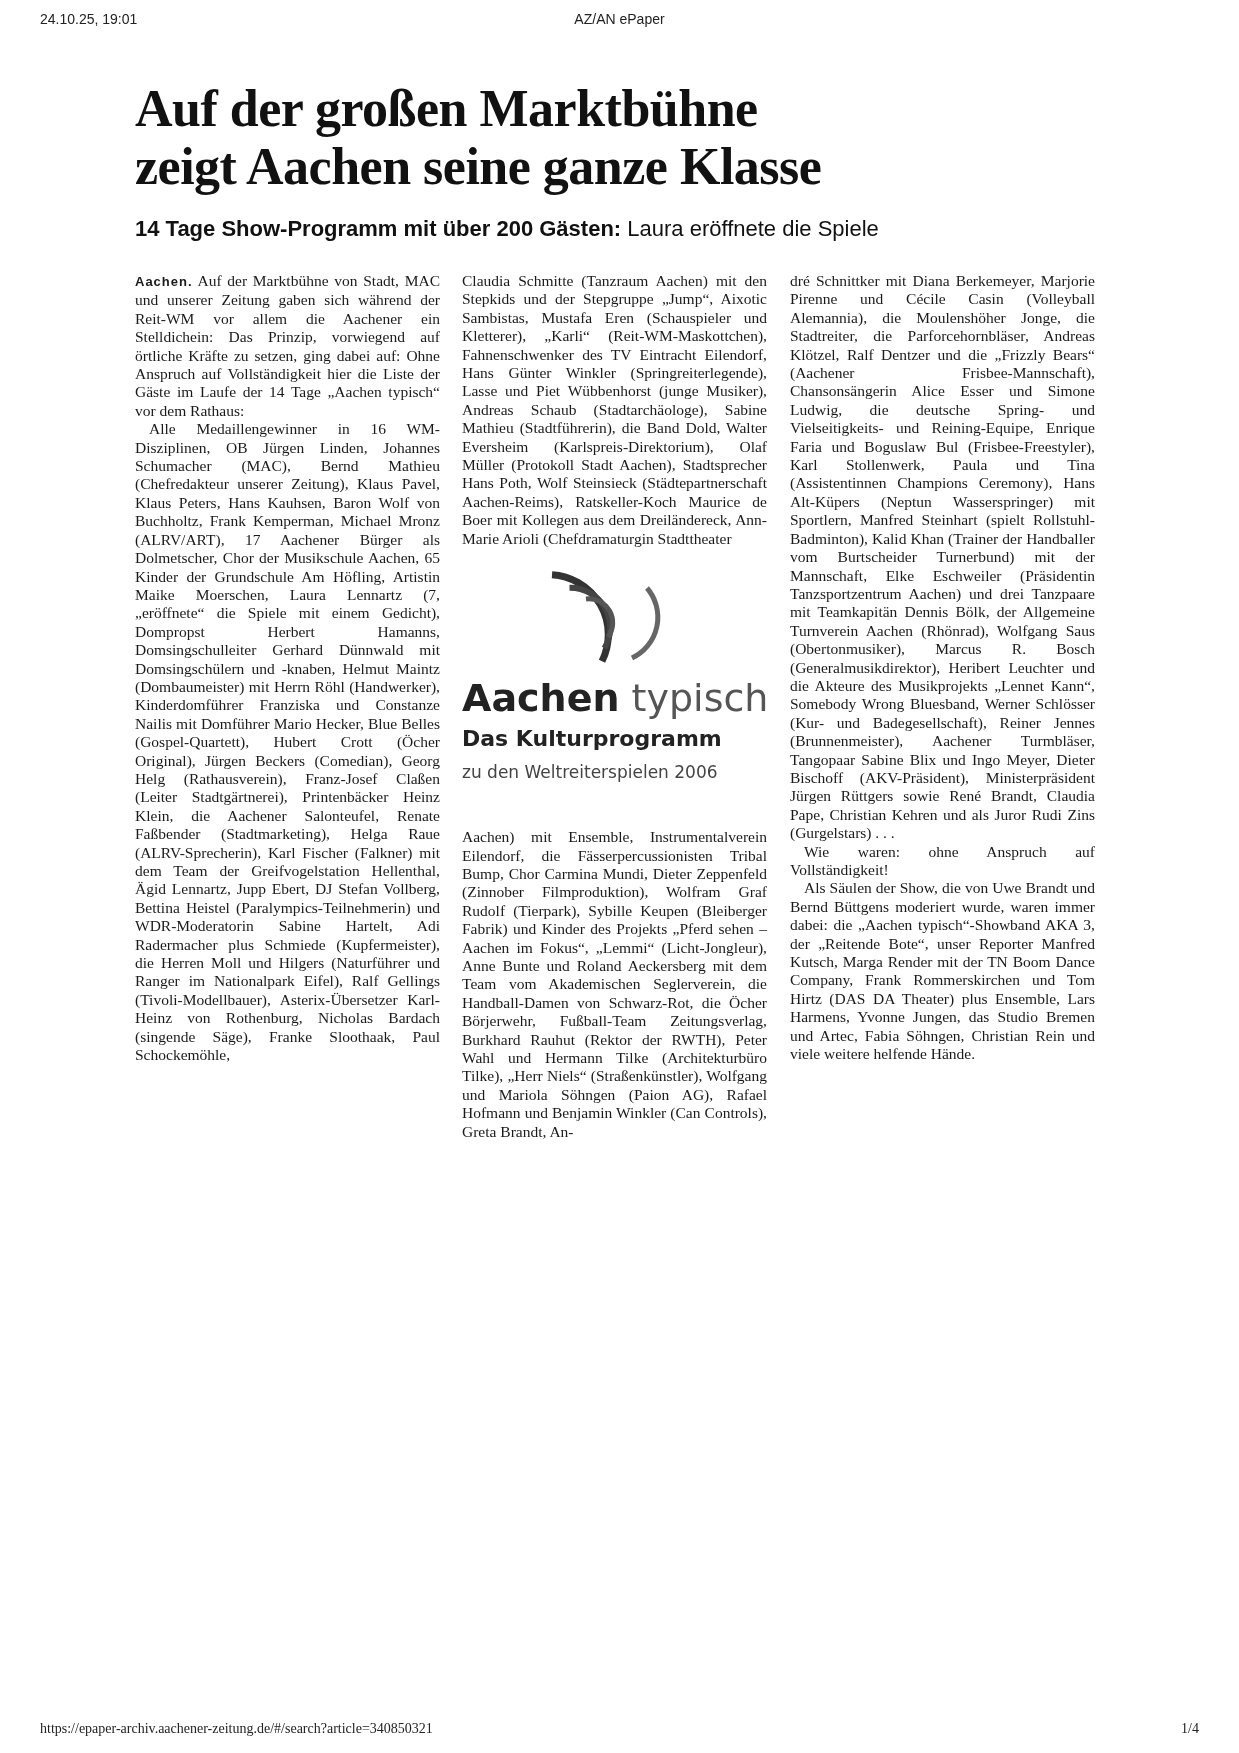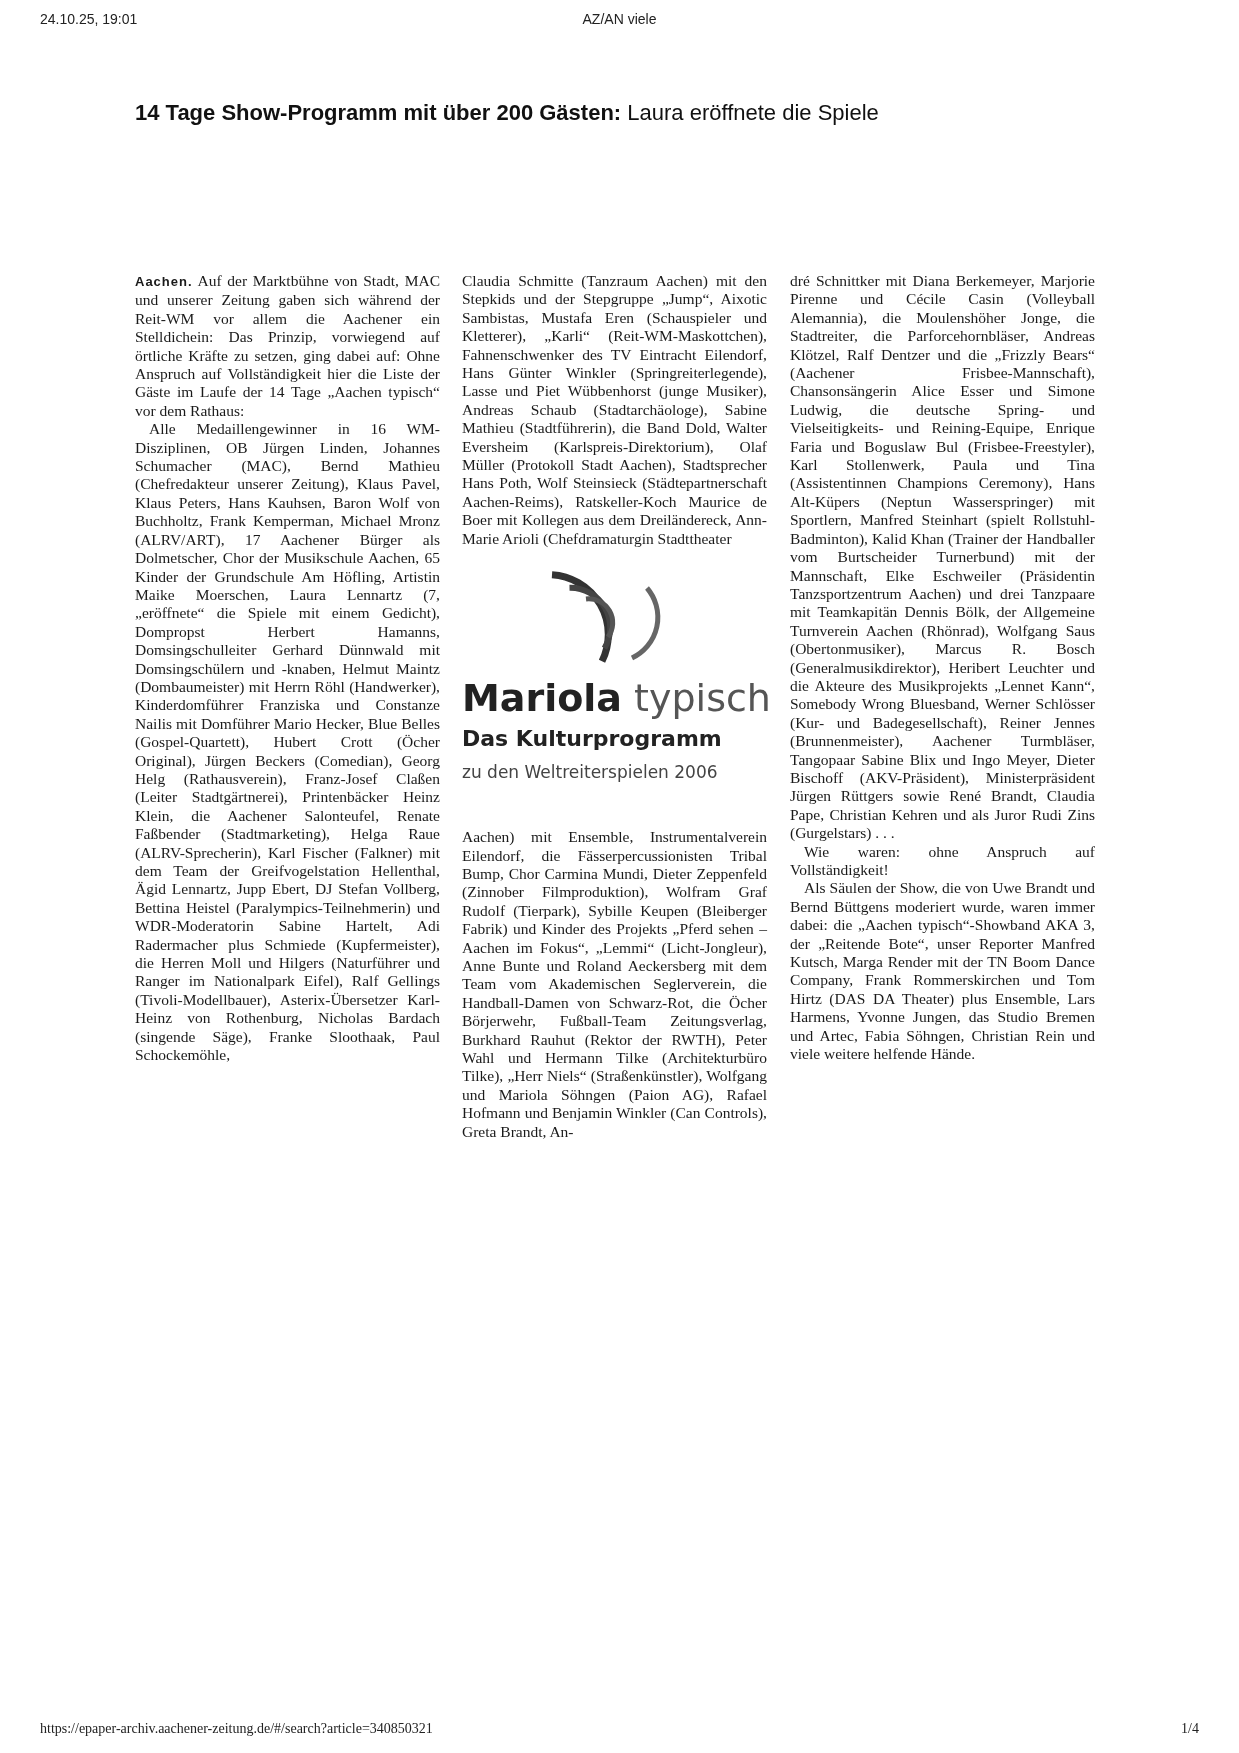--- a/index.html
+++ b/index.html
@@ -38,42 +38,46 @@
   .logo-sub { position:absolute; left:0; top:172px; font-family:"DejaVu Sans", sans-serif; font-weight:bold;
     font-size:22px; color:#222; }
   .logo-sub2 { position:absolute; left:0; top:205px; font-family:"DejaVu Sans", sans-serif;
     font-size:17px; color:#444; }
 </style>
 </head>
 <body>
 
 <div class="browser-header">
   <span class="date">24.10.25, 19:01</span>
-  <span class="ptitle">AZ/AN viele</span>
+  <span class="ptitle">AZ/AN ePaper</span>
 </div>
 
 <div class="article">
+  <h1 class="headline">
+    <span>Auf der großen Marktbühne</span><br>
+    <span>zeigt Aachen seine ganze Klasse</span>
+  </h1>
   <p class="subhead"><b>14 Tage Show-Programm mit über 200 Gästen:</b><span> Laura eröffnete die Spiele</span></p>
 
   <div class="cols">
     <div class="col col1">
       <p><span class="dateline">Aachen.</span><span> Auf der Marktbühne von Stadt, MAC und unserer Zeitung gaben sich während der Reit-WM vor allem die Aachener ein Stelldichein: Das Prinzip, vorwiegend auf örtliche Kräfte zu setzen, ging dabei auf: Ohne Anspruch auf Vollständigkeit hier die Liste der Gäste im Laufe der 14 Tage „Aachen typisch“ vor dem Rathaus:</span></p>
       <p class="ind">Alle Medaillengewinner in 16 WM-Disziplinen, OB Jürgen Linden, Johannes Schumacher (MAC), Bernd Mathieu (Chefredakteur unserer Zeitung), Klaus Pavel, Klaus Peters, Hans Kauhsen, Baron Wolf von Buchholtz, Frank Kemperman, Michael Mronz (ALRV/ART), 17 Aachener Bürger als Dolmetscher, Chor der Musikschule Aachen, 65 Kinder der Grundschule Am Höfling, Artistin Maike Moerschen, Laura Lennartz (7, „eröffnete“ die Spiele mit einem Gedicht), Dompropst Herbert Hamanns, Domsingschulleiter Gerhard Dünnwald mit Domsingschülern und -knaben, Helmut Maintz (Dombaumeister) mit Herrn Röhl (Handwerker), Kinderdomführer Franziska und Constanze Nailis mit Domführer Mario Hecker, Blue Belles (Gospel-Quartett), Hubert Crott (Öcher Original), Jürgen Beckers (Comedian), Georg Helg (Rathausverein), Franz-Josef Claßen (Leiter Stadtgärtnerei), Printenbäcker Heinz Klein, die Aachener Salonteufel, Renate Faßbender (Stadtmarketing), Helga Raue (ALRV-Sprecherin), Karl Fischer (Falkner) mit dem Team der Greifvogelstation Hellenthal, Ägid Lennartz, Jupp Ebert, DJ Stefan Vollberg, Bettina Heistel (Paralympics-Teilnehmerin) und WDR-Moderatorin Sabine Hartelt, Adi Radermacher plus Schmiede (Kupfermeister), die Herren Moll und Hilgers (Naturführer und Ranger im Nationalpark Eifel), Ralf Gellings (Tivoli-Modellbauer), Asterix-Übersetzer Karl-Heinz von Rothenburg, Nicholas Bardach (singende Säge), Franke Sloothaak, Paul Schockemöhle,</p>
     </div>
 
     <div class="col col2">
       <p>Claudia Schmitte (Tanzraum Aachen) mit den Stepkids und der Stepgruppe „Jump“, Aixotic Sambistas, Mustafa Eren (Schauspieler und Kletterer), „Karli“ (Reit-WM-Maskottchen), Fahnenschwenker des TV Eintracht Eilendorf, Hans Günter Winkler (Springreiterlegende), Lasse und Piet Wübbenhorst (junge Musiker), Andreas Schaub (Stadtarchäologe), Sabine Mathieu (Stadtführerin), die Band Dold, Walter Eversheim (Karlspreis-Direktorium), Olaf Müller (Protokoll Stadt Aachen), Stadtsprecher Hans Poth, Wolf Steinsieck (Städtepartnerschaft Aachen-Reims), Ratskeller-Koch Maurice de Boer mit Kollegen aus dem Dreiländereck, Ann-Marie Arioli (Chefdramaturgin Stadttheater</p>
       <div class="logo-box">
         <svg class="logo-arcs" viewBox="0 0 130 120">
           <path d="M40 110 A60 60 0 0 0 40 10" fill="none" stroke="#333" stroke-width="7" transform="rotate(-30 40 60)"></path>
           <path d="M50 95 A40 40 0 0 0 50 25" fill="none" stroke="#444" stroke-width="6" transform="rotate(-30 50 60)"></path>
           <path d="M60 82 A24 24 0 0 0 60 38" fill="none" stroke="#555" stroke-width="5" transform="rotate(-30 60 60)"></path>
           <path d="M95 100 A45 45 0 0 0 110 30" fill="none" stroke="#666" stroke-width="5"></path>
         </svg>
-        <div class="logo-main"><span class="b">Mariola</span> <span class="l">typisch</span></div>
+        <div class="logo-main"><span class="b">Aachen</span> <span class="l">typisch</span></div>
         <div class="logo-sub">Das Kulturprogramm</div>
         <div class="logo-sub2">zu den Weltreiterspielen 2006</div>
       </div>
       <p>Aachen) mit Ensemble, Instrumentalverein Eilendorf, die Fässerpercussionisten Tribal Bump, Chor Carmina Mundi, Dieter Zeppenfeld (Zinnober Filmproduktion), Wolfram Graf Rudolf (Tierpark), Sybille Keupen (Bleiberger Fabrik) und Kinder des Projekts „Pferd sehen – Aachen im Fokus“, „Lemmi“ (Licht-Jongleur), Anne Bunte und Roland Aeckersberg mit dem Team vom Akademischen Seglerverein, die Handball-Damen von Schwarz-Rot, die Öcher Börjerwehr, Fußball-Team Zeitungsverlag, Burkhard Rauhut (Rektor der RWTH), Peter Wahl und Hermann Tilke (Architekturbüro Tilke), „Herr Niels“ (Straßenkünstler), Wolfgang und Mariola Söhngen (Paion AG), Rafael Hofmann und Benjamin Winkler (Can Controls), Greta Brandt, An-</p>
     </div>
 
     <div class="col col3">
       <p>dré Schnittker mit Diana Berkemeyer, Marjorie Pirenne und Cécile Casin (Volleyball Alemannia), die Moulenshöher Jonge, die Stadtreiter, die Parforcehornbläser, Andreas Klötzel, Ralf Dentzer und die „Frizzly Bears“ (Aachener Frisbee-Mannschaft), Chansonsängerin Alice Esser und Simone Ludwig, die deutsche Spring- und Vielseitigkeits- und Reining-Equipe, Enrique Faria und Boguslaw Bul (Frisbee-Freestyler), Karl Stollenwerk, Paula und Tina (Assistentinnen Champions Ceremony), Hans Alt-Küpers (Neptun Wasserspringer) mit Sportlern, Manfred Steinhart (spielt Rollstuhl-Badminton), Kalid Khan (Trainer der Handballer vom Burtscheider Turnerbund) mit der Mannschaft, Elke Eschweiler (Präsidentin Tanzsportzentrum Aachen) und drei Tanzpaare mit Teamkapitän Dennis Bölk, der Allgemeine Turnverein Aachen (Rhönrad), Wolfgang Saus (Obertonmusiker), Marcus R. Bosch (Generalmusikdirektor), Heribert Leuchter und die Akteure des Musikprojekts „Lennet Kann“, Somebody Wrong Bluesband, Werner Schlösser (Kur- und Badegesellschaft), Reiner Jennes (Brunnenmeister), Aachener Turmbläser, Tangopaar Sabine Blix und Ingo Meyer, Dieter Bischoff (AKV-Präsident), Ministerpräsident Jürgen Rüttgers sowie René Brandt, Claudia Pape, Christian Kehren und als Juror Rudi Zins (Gurgelstars) . . .</p>
       <p class="ind">Wie waren: ohne Anspruch auf Vollständigkeit!</p>
       <p class="ind">Als Säulen der Show, die von Uwe Brandt und Bernd Büttgens moderiert wurde, waren immer dabei: die „Aachen typisch“-Showband AKA 3, der „Reitende Bote“, unser Reporter Manfred Kutsch, Marga Render mit der TN Boom Dance Company, Frank Rommerskirchen und Tom Hirtz (DAS DA Theater) plus Ensemble, Lars Harmens, Yvonne Jungen, das Studio Bremen und Artec, Fabia Söhngen, Christian Rein und viele weitere helfende Hände.</p>

